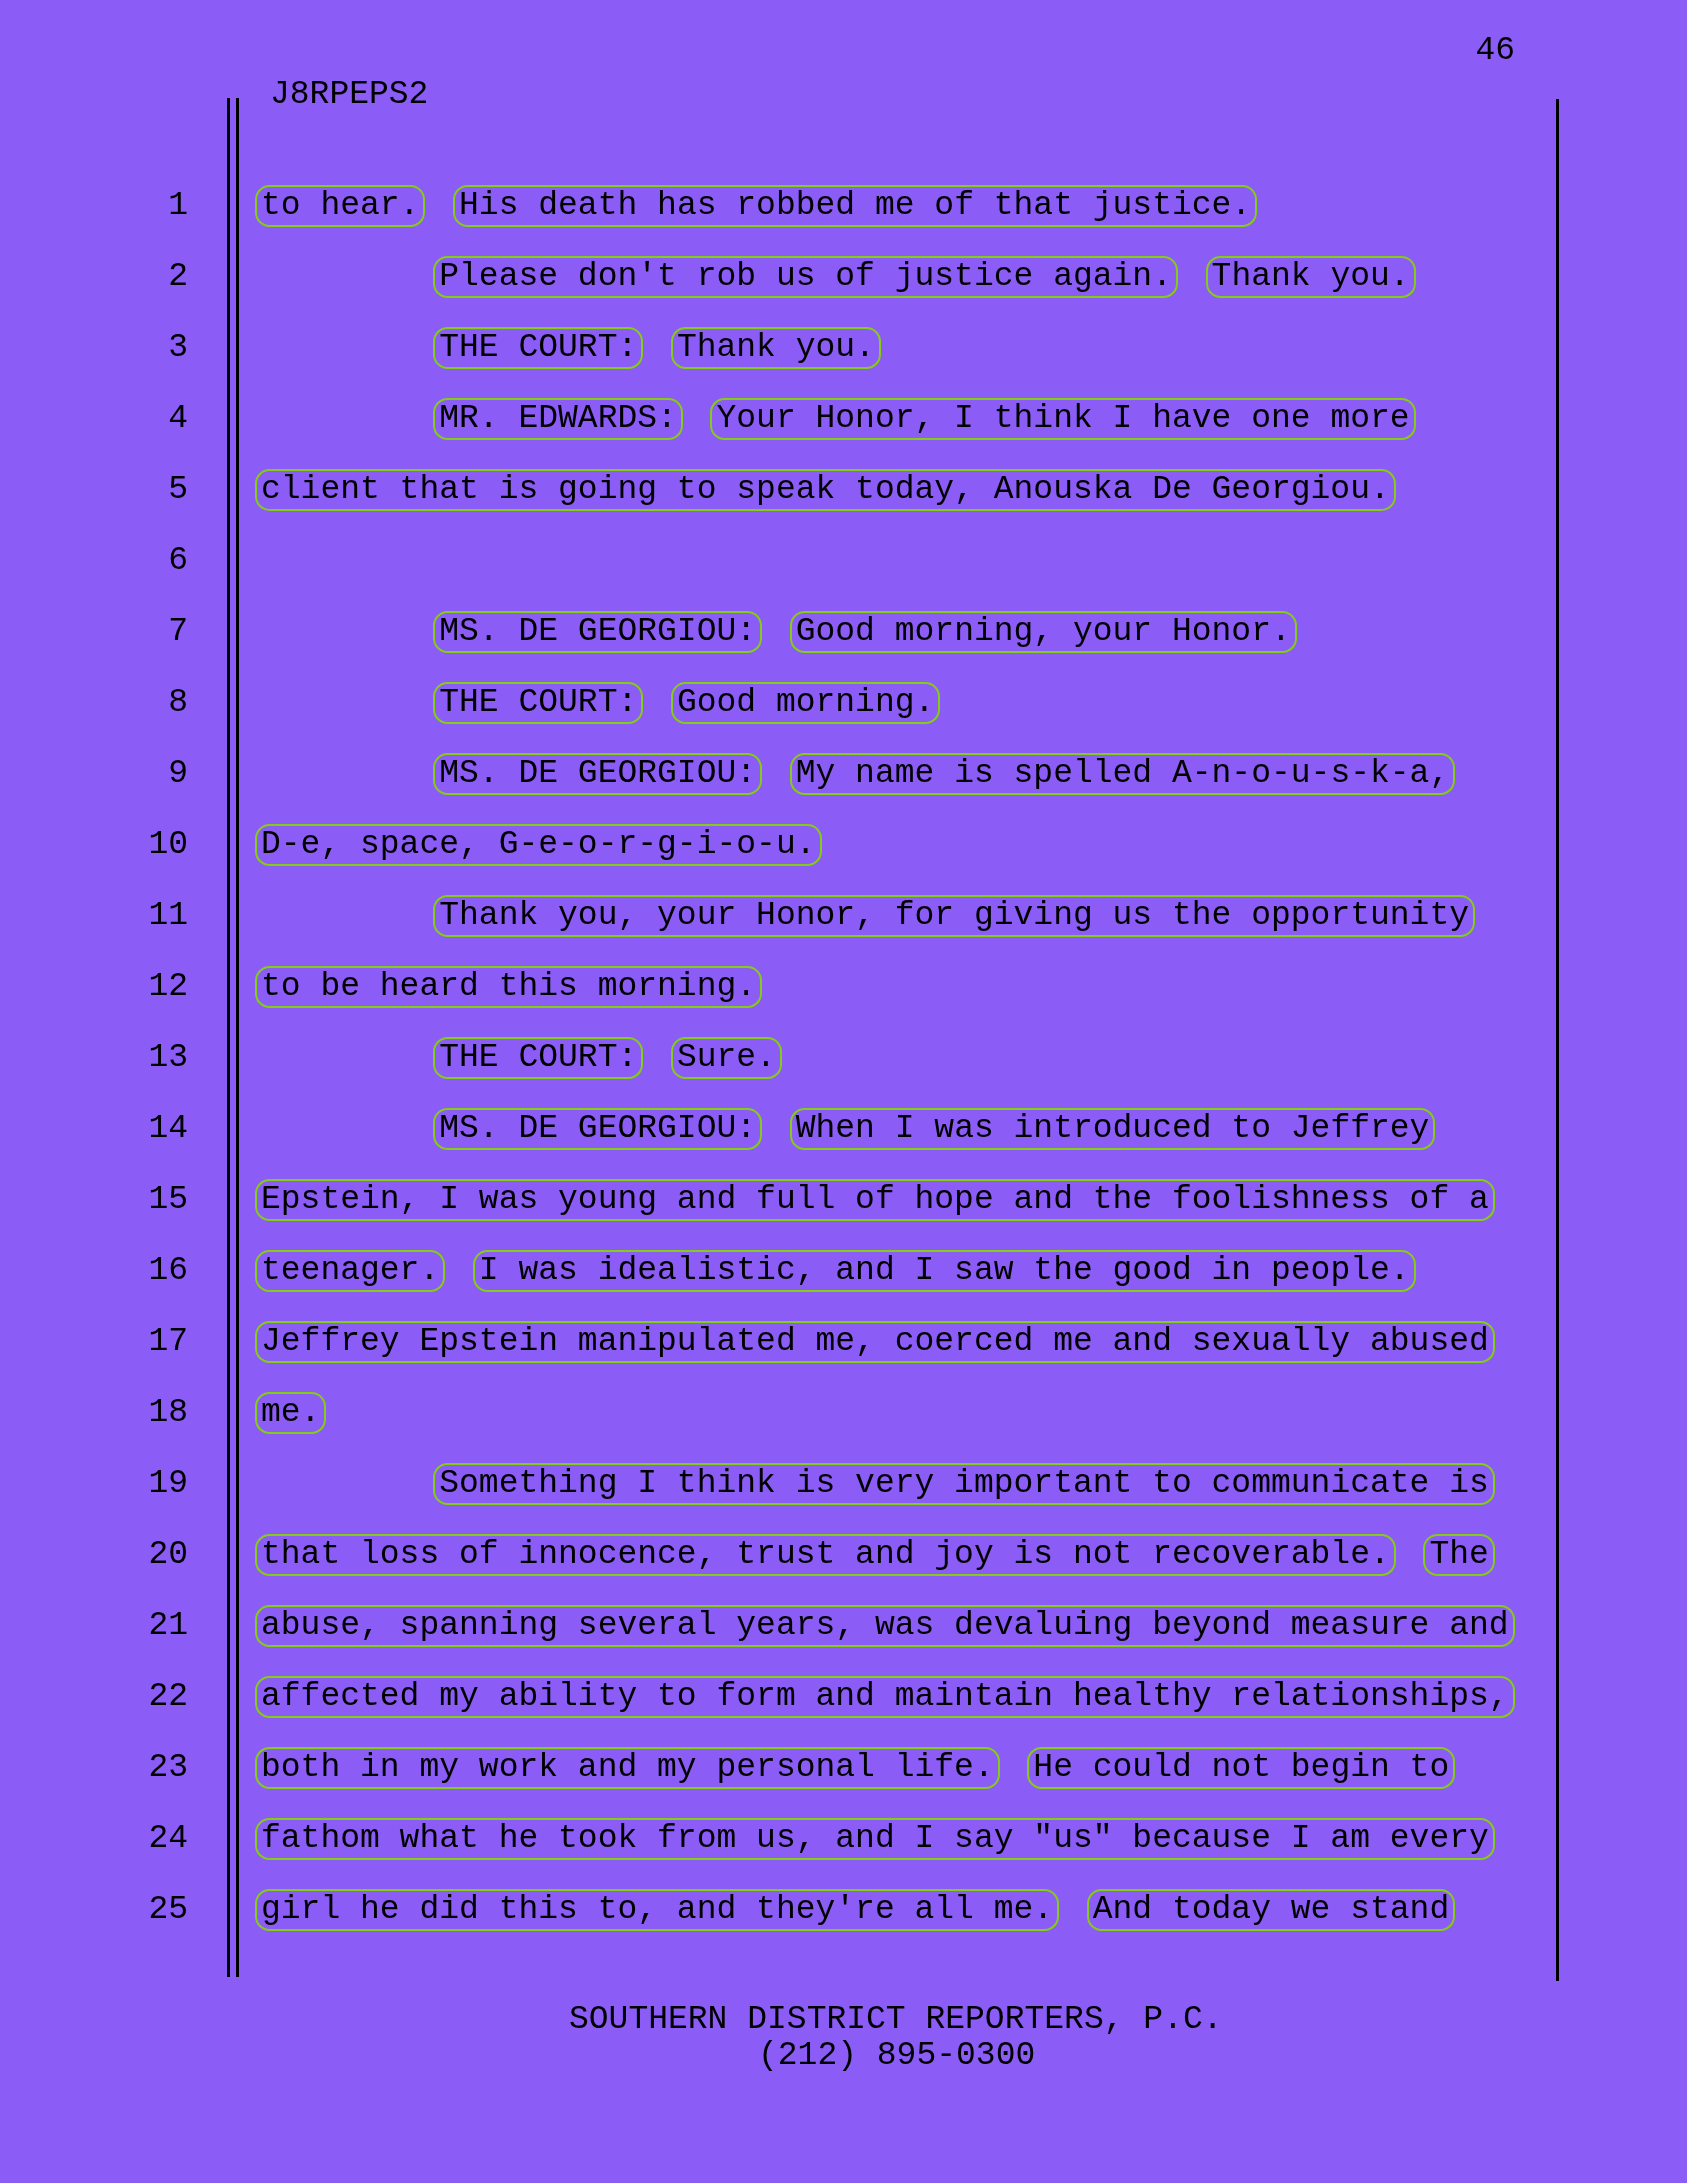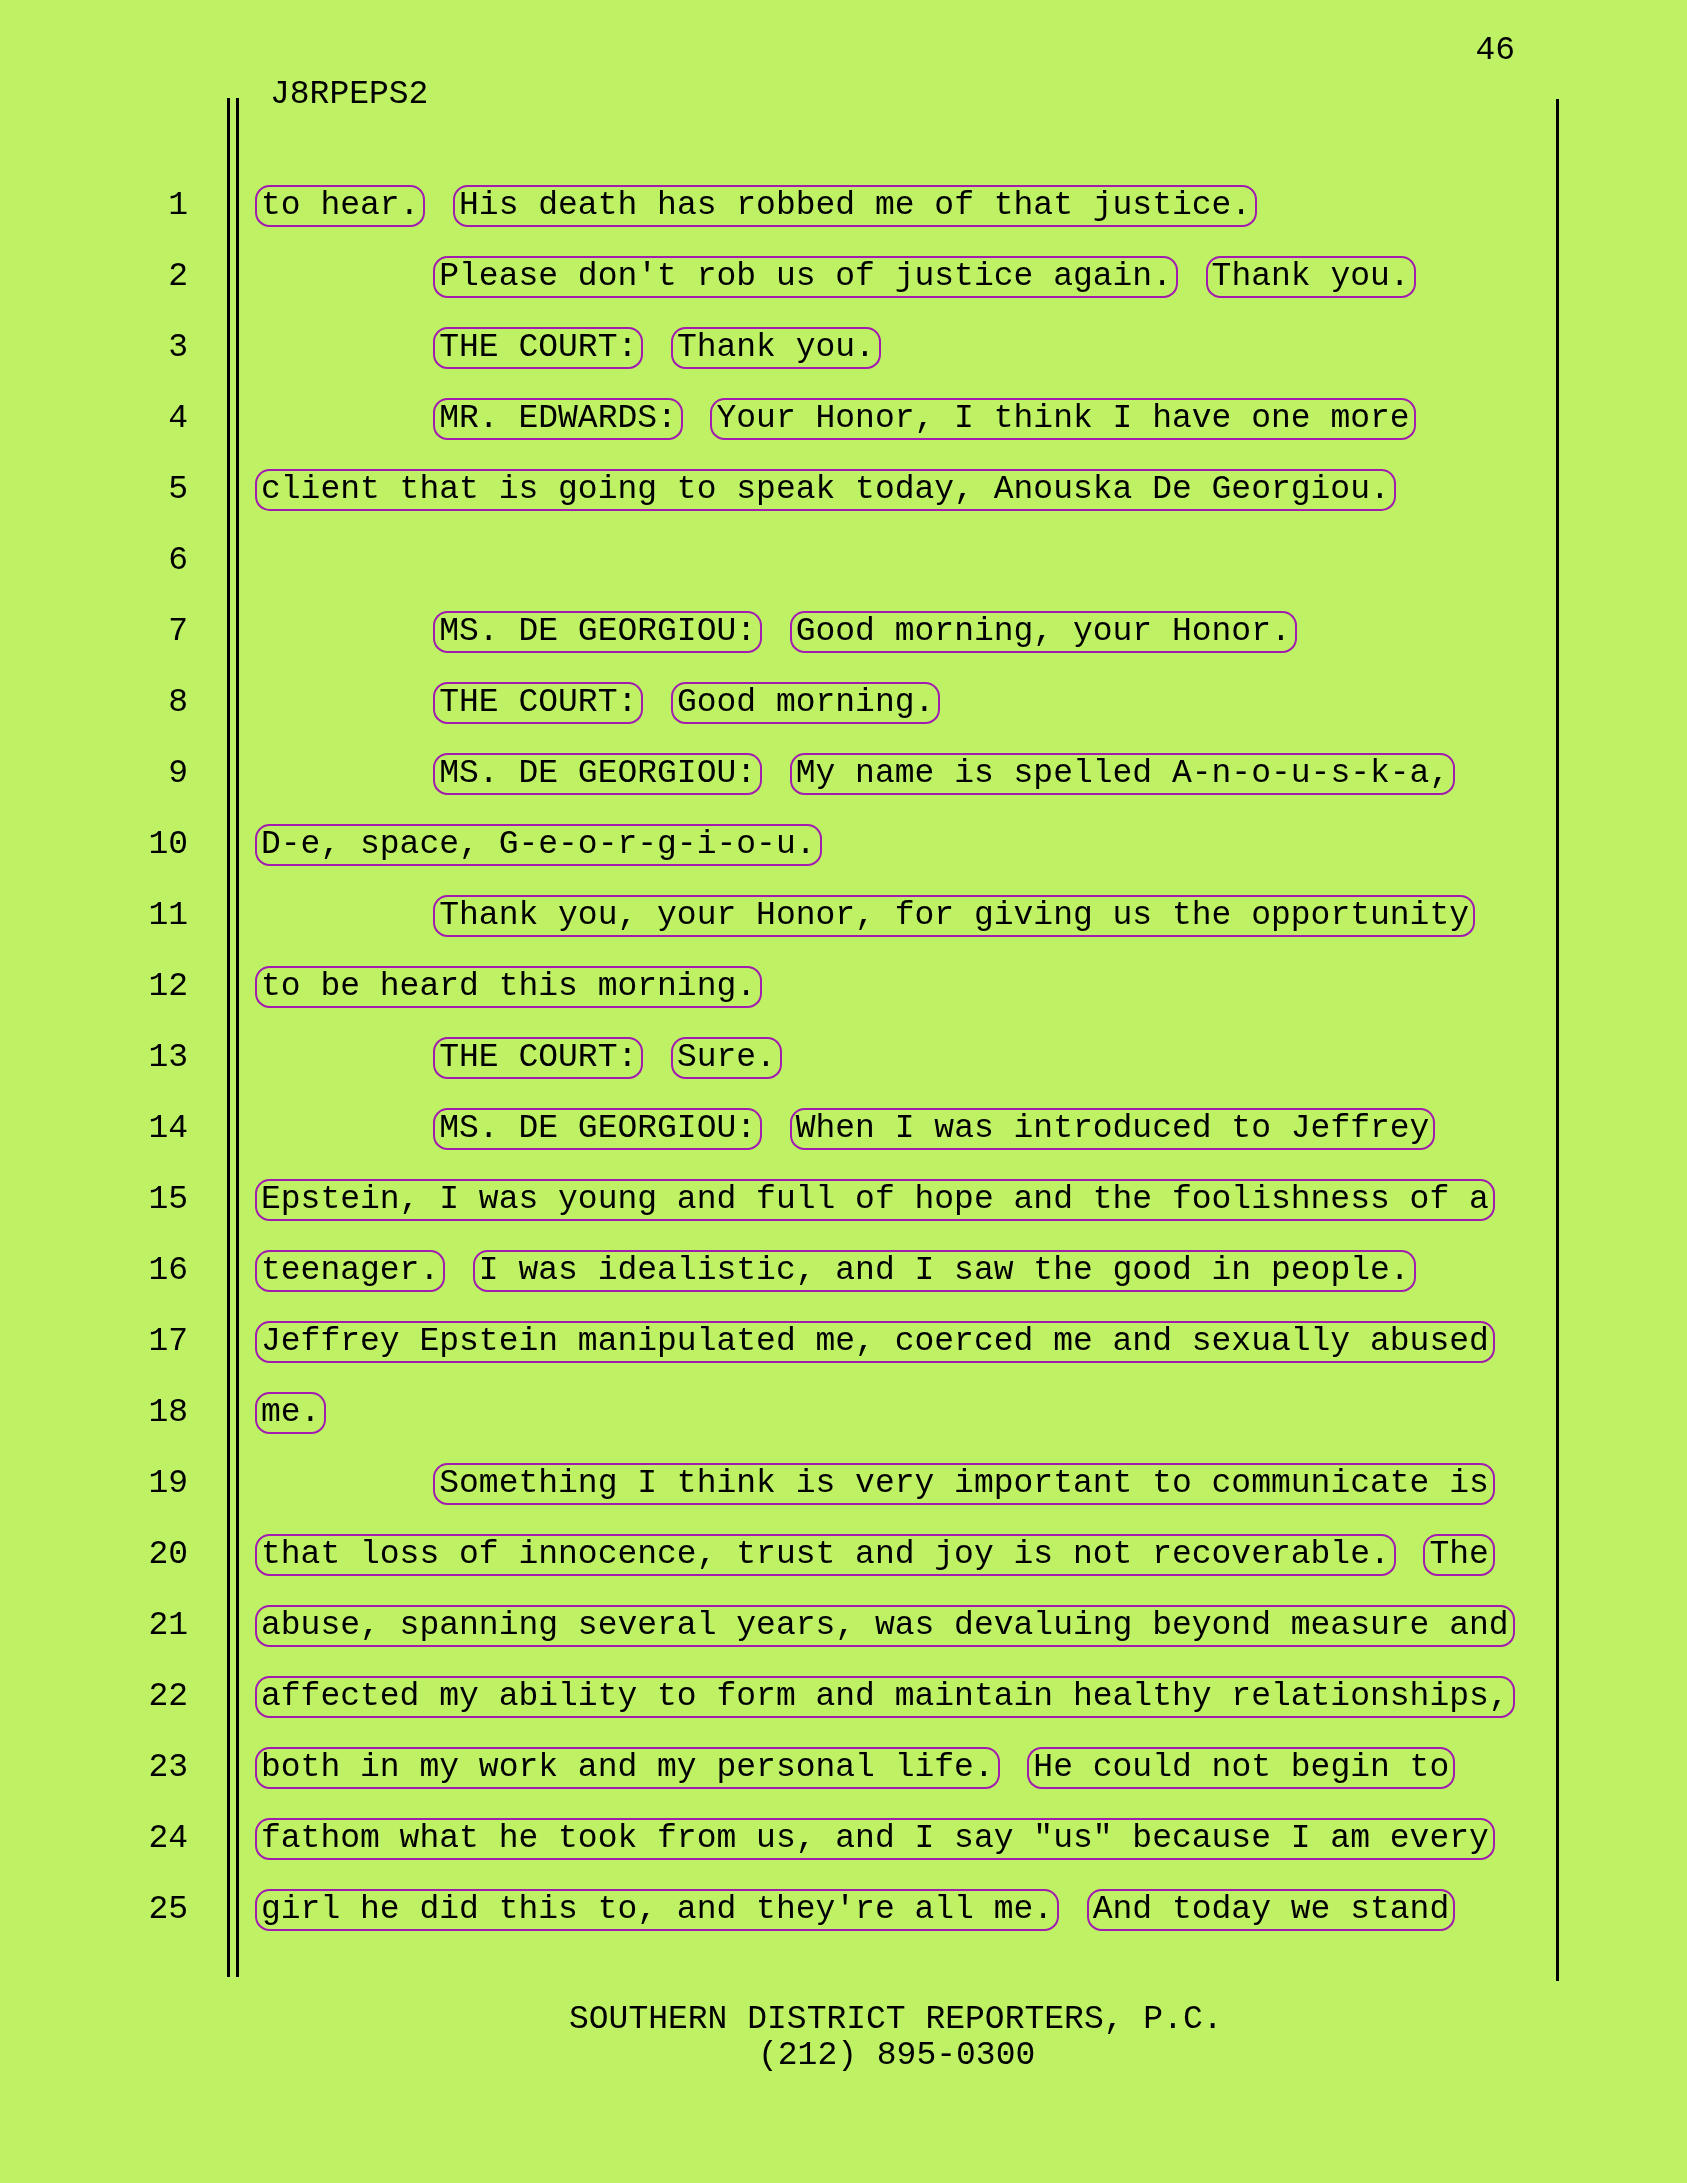--- a/index.html
+++ b/index.html
@@ -1,40 +1,40 @@
 <!DOCTYPE html>
 <html style="font-size:10.6px"><head>
 <meta charset="utf-8">
 <style>
   html,body{margin:0;padding:0;background:#ffffff;}
   .page{
     position:relative;
     width:1687px;
     height:2183px;
-    background:#bef264;
+    background:#8b5cf6;
     color:#000000;
     font-family:"Liberation Mono","DejaVu Sans Mono",monospace;
     overflow:hidden;
   }
   .abs{position:absolute;}
   .mono{font-size:33px;line-height:33px;white-space:pre;}
   .vline{position:absolute;background:#000000;}
   .vline-left-outer{left:227px;top:98px;width:2.6px;height:1879px;}
   .vline-left-inner{left:236px;top:98px;width:2.6px;height:1879px;}
   .vline-right{left:1556px;top:99px;width:3.3px;height:1882px;}
   .pagenum{left:1422px;top:34px;width:93px;text-align:right;}
   .headercode{left:270px;top:78px;}
   .footer1{left:569px;top:2003px;}
   .footer2{left:758px;top:2039px;}
   .row{position:absolute;left:0;width:1687px;height:44px;font-size:33px;}
   .lineno{position:absolute;left:101px;width:87px;text-align:right;line-height:42px;}
   .ltext{position:absolute;left:261px;white-space:pre;line-height:42px;}
   .seg{
     display:inline-block;
-    border:2px solid #a21caf;
+    border:2px solid #84cc16;
     border-radius:14.6px;
     padding:2px 4px;
     margin:0 -6px;
     line-height:34px;
   }
 </style>
 </head>
 <body>
 
 <div class="page">

